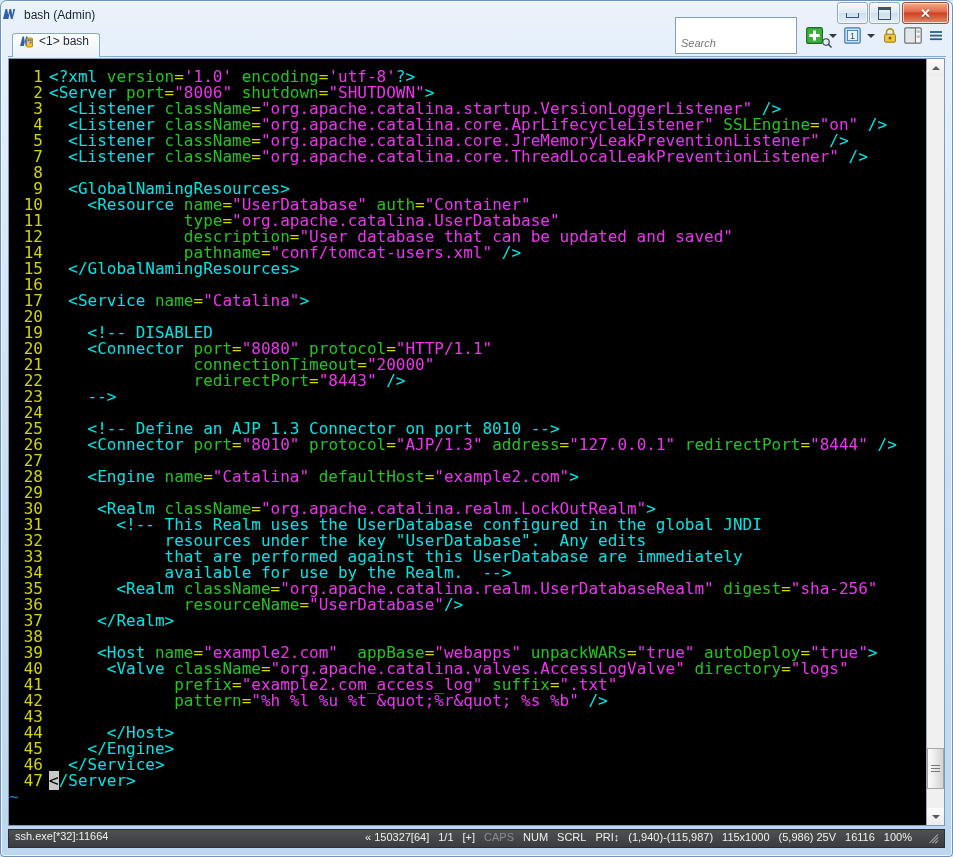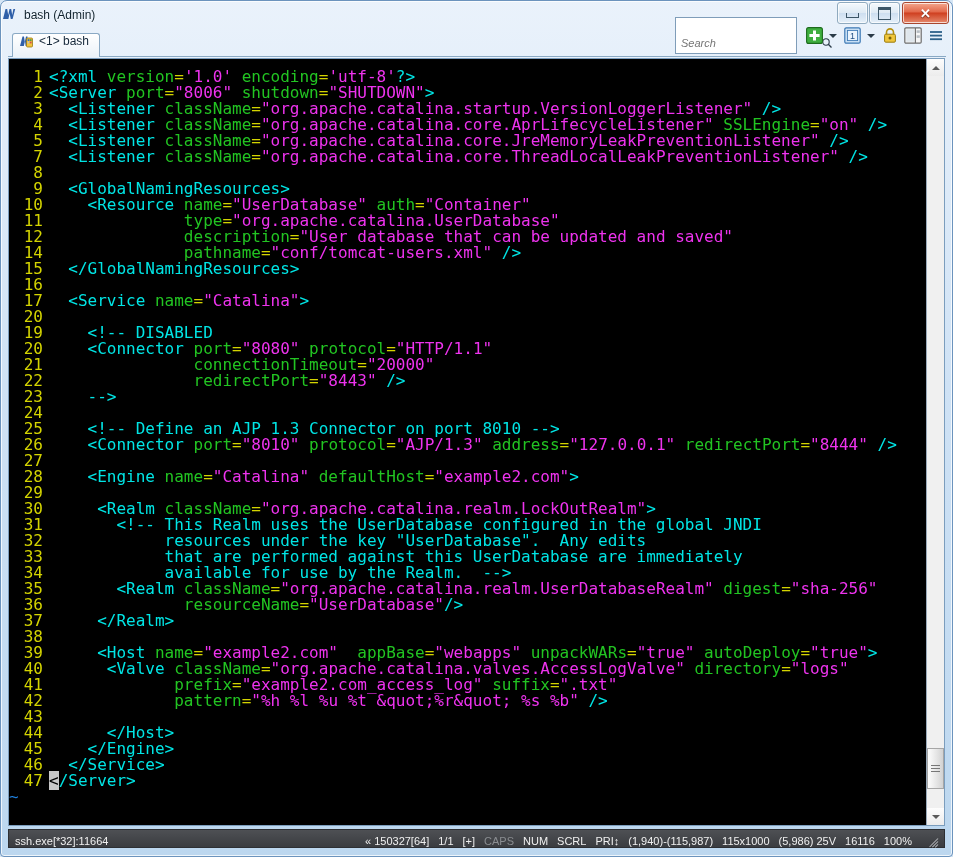--- a/index.html
+++ b/index.html
@@ -117,21 +117,21 @@
     background:linear-gradient(to right,#fdfdfd,#e4e4e4 60%,#d2d2d2);
     border:1px solid #a6a6a6;box-sizing:border-box;
     display:flex;align-items:center;justify-content:center;
   }
   .grip i{display:block;width:9px;height:1px;background:#777;margin:2px 0;}
   
   .statusbar{
     position:absolute;left:7px;right:7px;bottom:8px;height:19px;
     background:linear-gradient(to bottom,#4e5054,#3a3c40);
     border:1px solid #2d2f33;
-    display:flex;align-items:flex-end;
+    display:flex;align-items:flex-start;
     font-size:11px;color:#f0f0f0;
     padding:0 2px 0 6px;box-sizing:border-box;
   }
   .sb-left{white-space:nowrap;}
   .sb-right{margin-left:auto;display:flex;align-items:center;gap:9px;white-space:nowrap;padding-right:4px;}
   .dim{color:#8a8d91;}
   .grip-corner{
     width:13px;height:13px;margin-left:4px;flex:none;position:relative;opacity:.85;
   }
   .grip-corner i{position:absolute;right:0;width:11px;height:1px;background:#c9ccd0;transform-origin:right center;}

